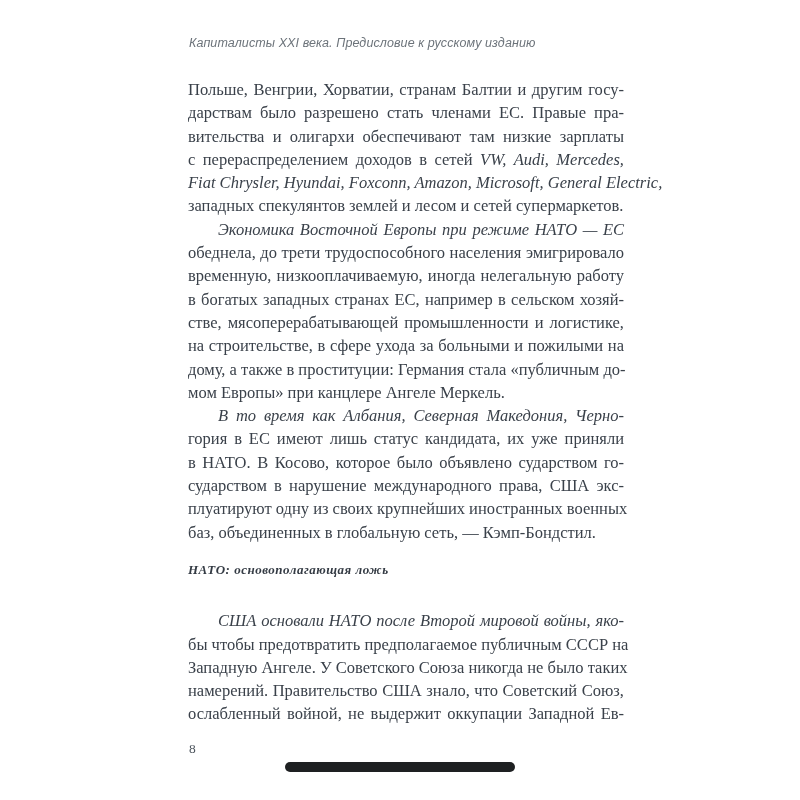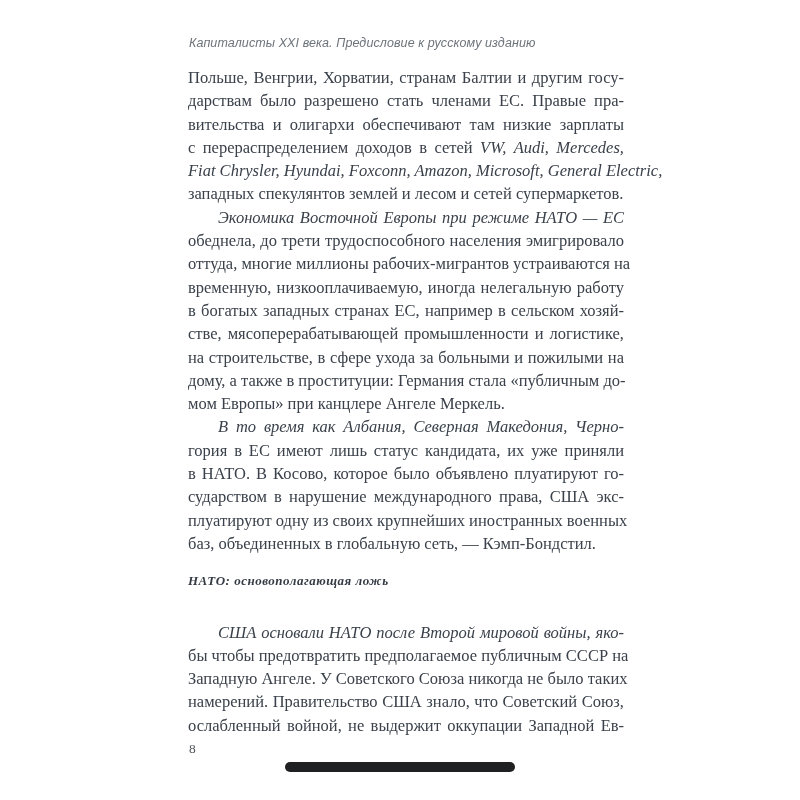--- a/index.html
+++ b/index.html
@@ -25,21 +25,21 @@
     font-family: "Liberation Sans", sans-serif;
     font-style: italic;
     font-size: 12.5px;
     color: #6c737a;
     letter-spacing: 0.1px;
     white-space: nowrap;
   }
   .text-column {
     position: absolute;
     left: 188px;
-    top: 66px;
+    top: 78px;
     width: 436px;
     font-size: 16.5px;
     line-height: 23.3px;
     color: #3a414a;
   }
   .line {
     white-space: nowrap;
     text-align: justify;
     text-align-last: justify;
   }
@@ -95,33 +95,32 @@
       <div class="line">дарствам было разрешено стать членами ЕС. Правые пра-</div>
       <div class="line">вительства и олигархи обеспечивают там низкие зарплаты</div>
       <div class="line"><span>с перераспределением доходов в сетей </span><span class="em">VW, Audi, Mercedes,</span></div>
       <div class="line em">Fiat Chrysler, Hyundai, Foxconn, Amazon, Microsoft, General Electric,</div>
       <div class="line last">западных спекулянтов землей и лесом и сетей супермаркетов.</div>
     </div>
 
     <div>
       <div class="line indent">Экономика Восточной Европы при режиме НАТО — ЕС</div>
       <div class="line">обеднела, до трети трудоспособного населения эмигрировало</div>
-      <div class="line">оттуда, многие миллионы рабочих-мигрантов устраиваются на</div>
       <div class="line">временную, низкооплачиваемую, иногда нелегальную работу</div>
       <div class="line">в богатых западных странах ЕС, например в сельском хозяй-</div>
       <div class="line">стве, мясоперерабатывающей промышленности и логистике,</div>
       <div class="line">на строительстве, в сфере ухода за больными и пожилыми на</div>
       <div class="line">дому, а также в проституции: Германия стала «публичным до-</div>
       <div class="line last">мом Европы» при канцлере Ангеле Меркель.</div>
     </div>
 
     <div>
       <div class="line indent">В то время как Албания, Северная Македония, Черно-</div>
       <div class="line">гория в ЕС имеют лишь статус кандидата, их уже приняли</div>
-      <div class="line">в НАТО. В Косово, которое было объявлено плуатируют го-</div>
+      <div class="line">в НАТО. В Косово, которое было объявлено сударством го-</div>
       <div class="line">сударством в нарушение международного права, США экс-</div>
       <div class="line">плуатируют одну из своих крупнейших иностранных военных</div>
       <div class="line last">баз, объединенных в глобальную сеть, — Кэмп-Бондстил.</div>
     </div>
 
     <div class="section-heading">НАТО: основополагающая ложь</div>
 
     <div>
       <div class="line indent">США основали НАТО после Второй мировой войны, яко-</div>
       <div class="line">бы чтобы предотвратить предполагаемое публичным СССР на</div>

